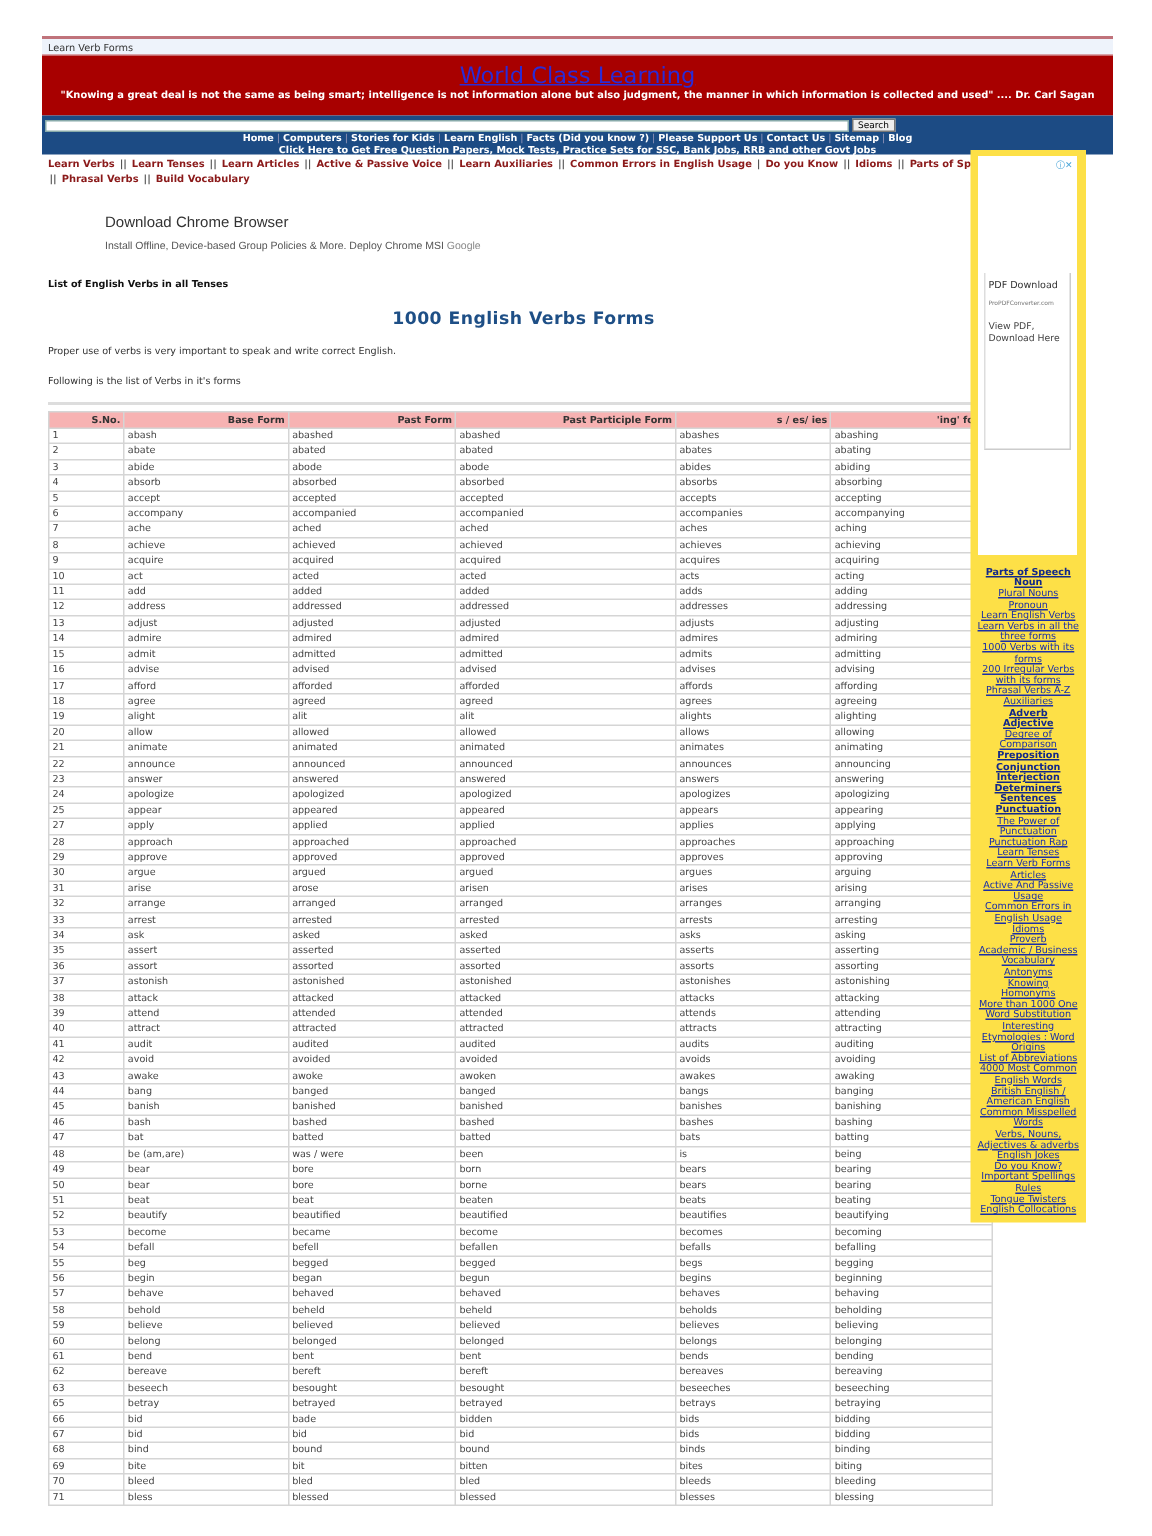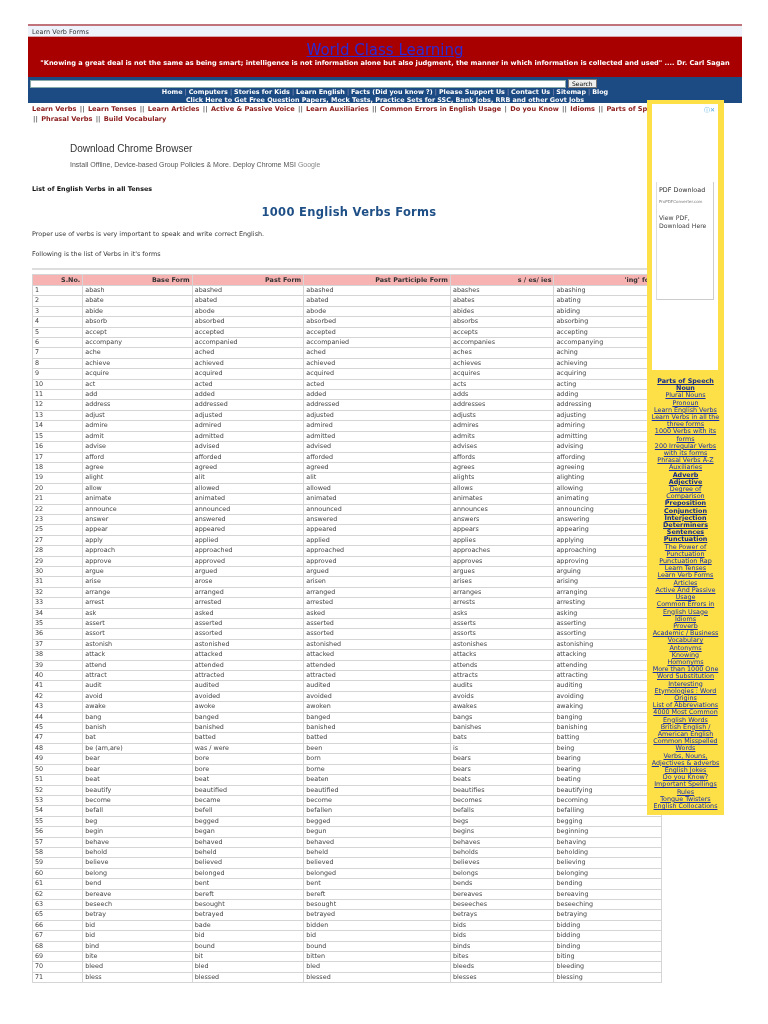--- a/index.html
+++ b/index.html
@@ -332,20 +332,28 @@
             </tr>
             <tr>
               <td>23</td>
               <td>answer</td>
               <td>answered</td>
               <td>answered</td>
               <td>answers</td>
               <td>answering</td>
             </tr>
             <tr>
+              <td>24</td>
+              <td>apologize</td>
+              <td>apologized</td>
+              <td>apologized</td>
+              <td>apologizes</td>
+              <td>apologizing</td>
+            </tr>
+            <tr>
               <td>25</td>
               <td>appear</td>
               <td>appeared</td>
               <td>appeared</td>
               <td>appears</td>
               <td>appearing</td>
             </tr>
             <tr>
               <td>27</td>
               <td>apply</td>
@@ -490,20 +498,28 @@
               <td>bangs</td>
               <td>banging</td>
             </tr>
             <tr>
               <td>45</td>
               <td>banish</td>
               <td>banished</td>
               <td>banished</td>
               <td>banishes</td>
               <td>banishing</td>
+            </tr>
+            <tr>
+              <td>46</td>
+              <td>bash</td>
+              <td>bashed</td>
+              <td>bashed</td>
+              <td>bashes</td>
+              <td>bashing</td>
             </tr>
             <tr>
               <td>47</td>
               <td>bat</td>
               <td>batted</td>
               <td>batted</td>
               <td>bats</td>
               <td>batting</td>
             </tr>
             <tr>

